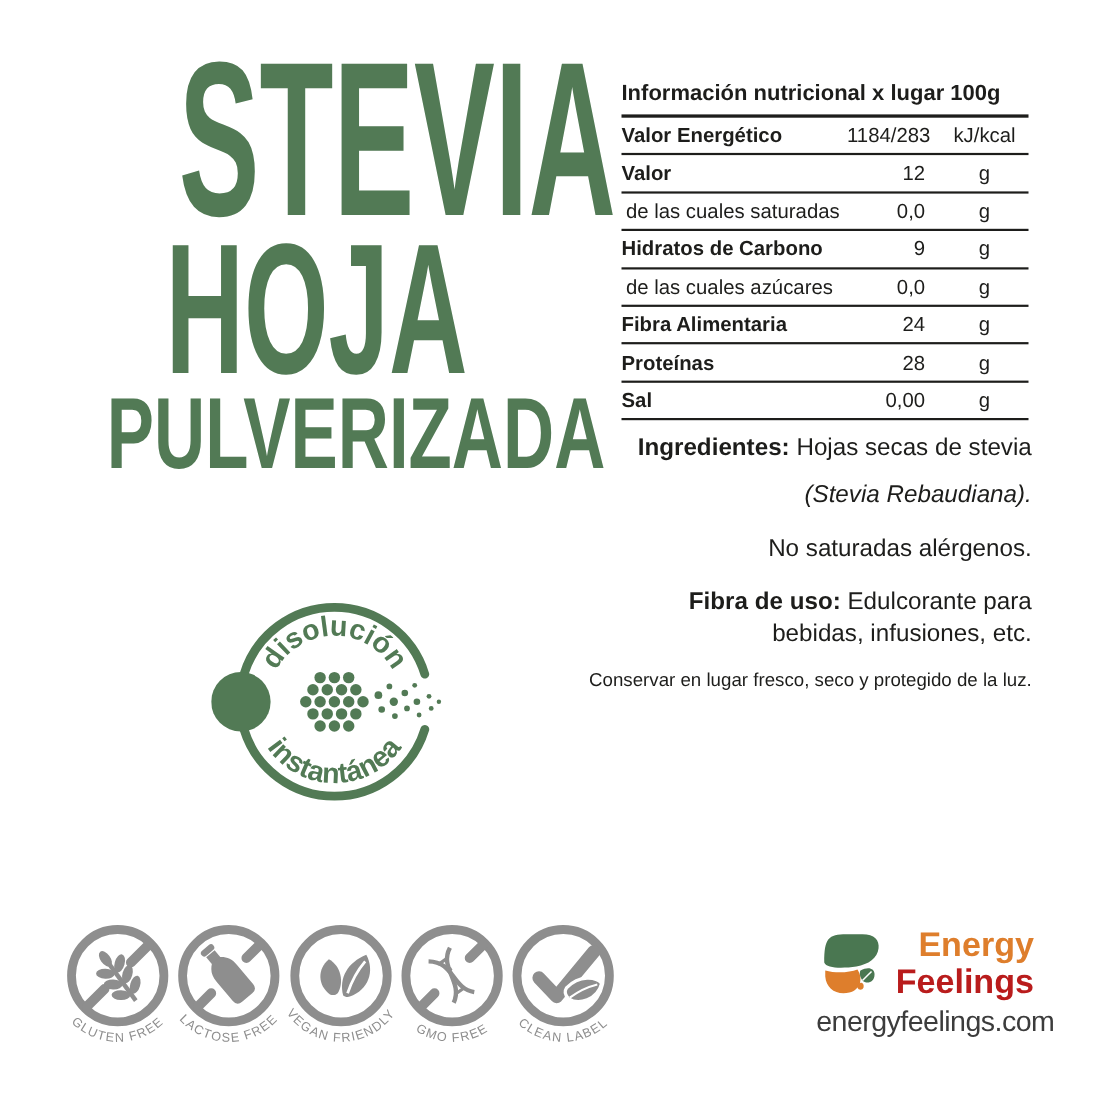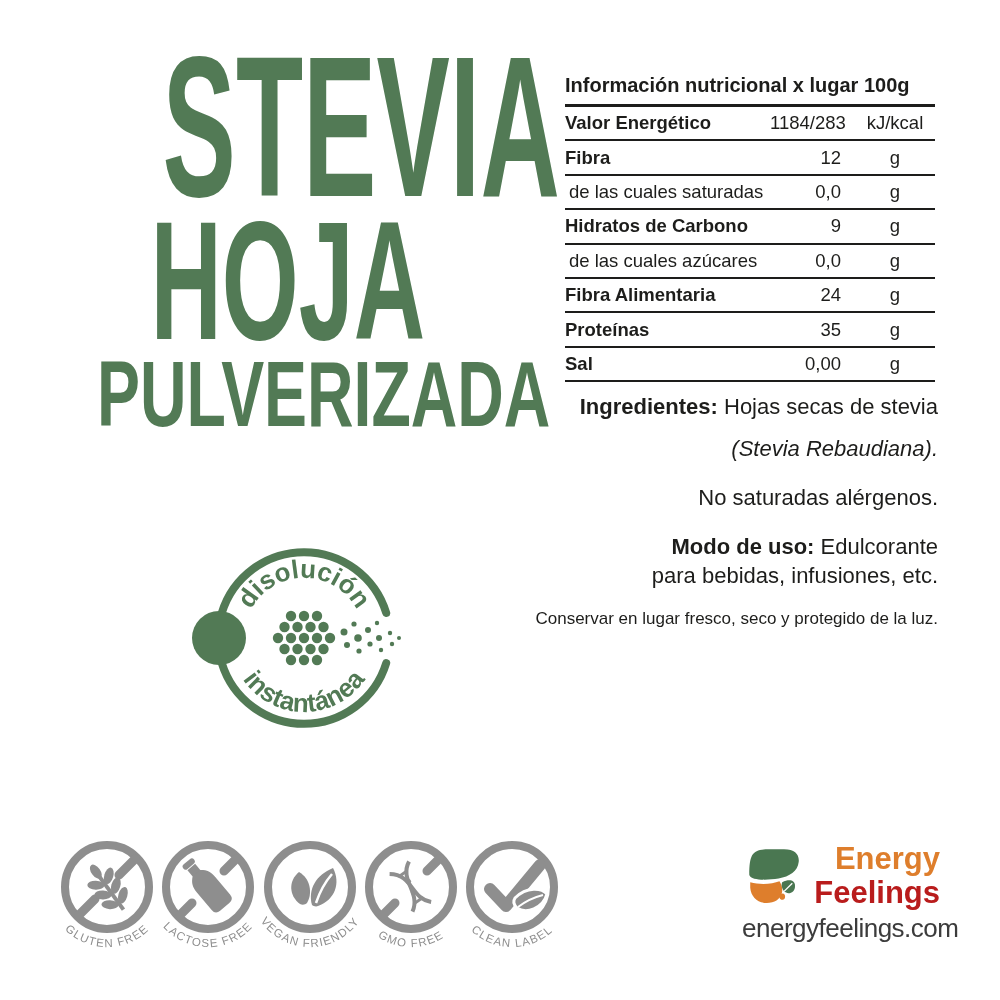--- a/index.html
+++ b/index.html
@@ -62,21 +62,21 @@
   </div>
 
   <div class="ntable">
     <div class="nheader">Información nutricional x lugar 100g</div>
     <div class="nrow">
       <span class="nlabel b">Valor Energético</span>
       <span class="nval">1184/283</span>
       <span class="nunit">kJ/kcal</span>
     </div>
     <div class="nrow">
-      <span class="nlabel b">Fibra</span>
+      <span class="nlabel b">Valor</span>
       <span class="nval">12</span>
       <span class="nunit">g</span>
     </div>
     <div class="nrow">
       <span class="nlabel sub">de las cuales saturadas</span>
       <span class="nval">0,0</span>
       <span class="nunit">g</span>
     </div>
     <div class="nrow">
       <span class="nlabel b">Hidratos de Carbono</span>
@@ -88,35 +88,35 @@
       <span class="nval">0,0</span>
       <span class="nunit">g</span>
     </div>
     <div class="nrow">
       <span class="nlabel b">Fibra Alimentaria</span>
       <span class="nval">24</span>
       <span class="nunit">g</span>
     </div>
     <div class="nrow">
       <span class="nlabel b">Proteínas</span>
-      <span class="nval">35</span>
+      <span class="nval">28</span>
       <span class="nunit">g</span>
     </div>
     <div class="nrow">
       <span class="nlabel b">Sal</span>
       <span class="nval">0,00</span>
       <span class="nunit">g</span>
     </div>
   </div>
 
   <div class="details">
     <p class="d-line"><b>Ingredientes:</b> <span>Hojas secas de stevia</span></p>
     <p class="d-line d-italic">(Stevia Rebaudiana).</p>
     <p class="d-line d-sp">No saturadas alérgenos.</p>
-    <p class="d-line d-sp usage"><b>Modo de uso:</b> <span>Edulcorante para bebidas, infusiones, etc.</span></p>
+    <p class="d-line d-sp usage"><b>Fibra de uso:</b> <span>Edulcorante para bebidas, infusiones, etc.</span></p>
     <p class="d-note">Conservar en lugar fresco, seco y protegido de la luz.</p>
   </div>
 
   <svg class="badge" width="212" height="190" viewBox="0 0 212 190">
     <defs>
       <path id="arcTop" d="M 54 76.5 A 60 60 0 0 1 170 76.5" fill="none"></path>
       <path id="arcBot" d="M 42.5 117.3 A 74 74 0 0 0 181.5 117.3" fill="none"></path>
     </defs>
 
     <path d="M 29.8 66.9 A 86 86 0 0 1 194.2 66.9" fill="none" stroke="#527a55" stroke-width="8" stroke-linecap="round"></path>

